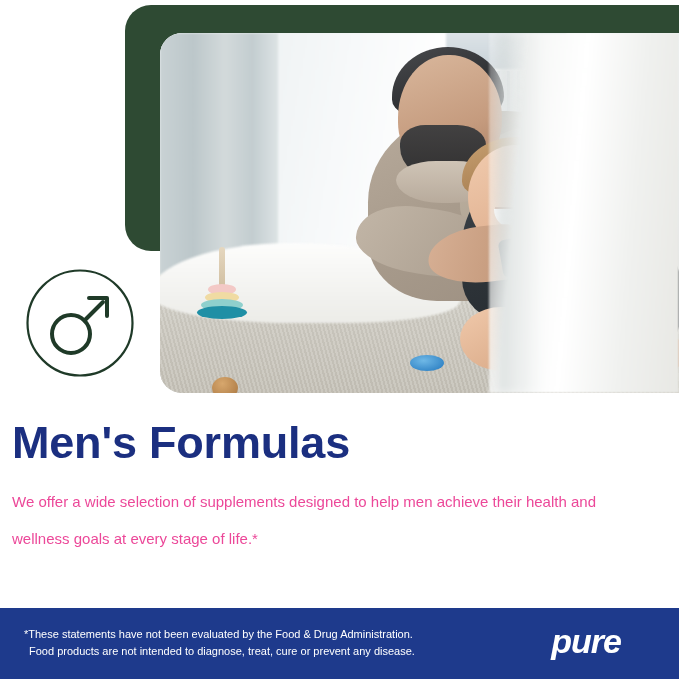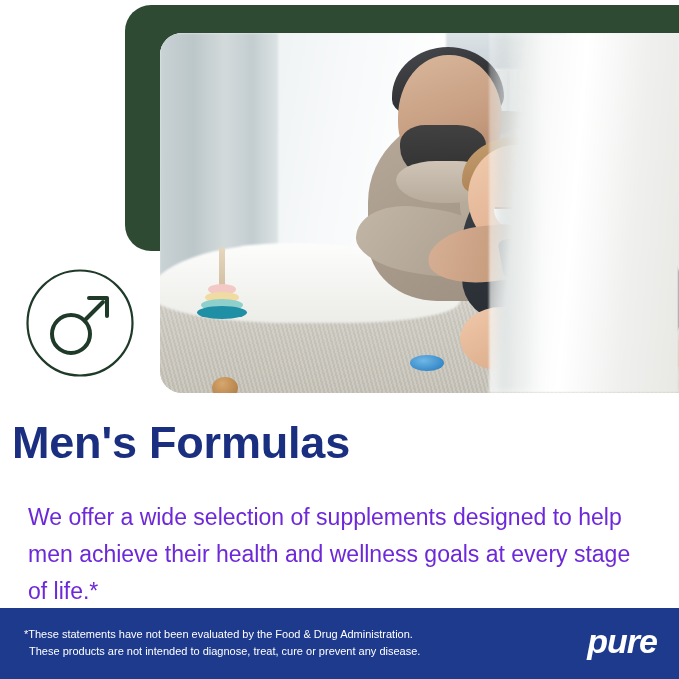--- a/index.html
+++ b/index.html
@@ -287,25 +287,25 @@
     font-size: 45px;
     line-height: 56px;
     font-weight: 700;
     letter-spacing: -0.2px;
     color: #1b2f80;
   }
   .intro-copy {
     position: absolute;
     left: 12px; top: 483px;
     width: 626px;
-    margin: 16px;
-    font-size: 23px;
+    margin: 0;
+    font-size: 15px;
     line-height: 37px;
     font-weight: 300;
-    color: #6d28d9;
+    color: #ec4899;
   }
 
   
   .footer-bar {
     position: absolute;
     left: 0; top: 608px;
     width: 679px; height: 92px;
     background: #1e3a8c;
   }
   .disclaimer {
@@ -316,21 +316,21 @@
     font-size: 11px;
     line-height: 17px;
     font-weight: 400;
   }
   .disclaimer .line2 { padding-left: 5px; display: block; }
 
   .brand-logo {
     position: absolute;
     right: 22px; top: 16px;
     width: 142px;
-    text-align: right;
+    text-align: center;
     color: #ffffff;
     user-select: none;
   }
   .brand-logo .brand-main {
     display: block;
     font-size: 34px;
     line-height: 34px;
     font-weight: 700;
     font-style: italic;
     letter-spacing: -1px;
@@ -413,18 +413,18 @@
     <path d="M64 30 L82 30 L82 48" fill="none" stroke="#1f3a28" stroke-width="4" stroke-linecap="round" stroke-linejoin="round"></path>
   </svg>
 </div>
 
 <h1 class="page-title">Men's Formulas</h1>
 <p class="intro-copy">We offer a wide selection of supplements designed to help men achieve their health and wellness goals at every stage of life.*</p>
 
 <div class="footer-bar">
   <div class="disclaimer">
     <span class="line1">*These statements have not been evaluated by the Food &amp; Drug Administration.</span>
-    <span class="line2">These products are not intended to diagnose, treat, cure or prevent any disease.</span>
+    <span class="line2">Food products are not intended to diagnose, treat, cure or prevent any disease.</span>
   </div>
   <div class="brand-logo">
     <span class="brand-main">pure</span>
   </div>
 </div>
 
 </body></html>

